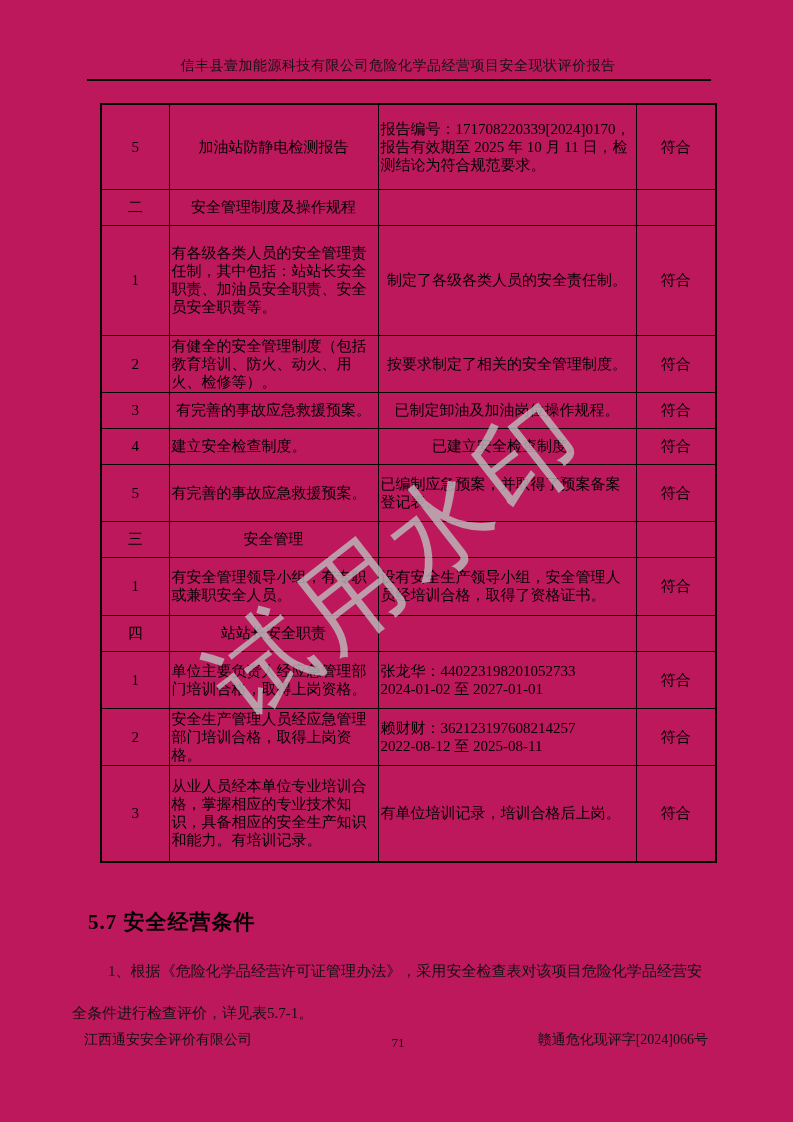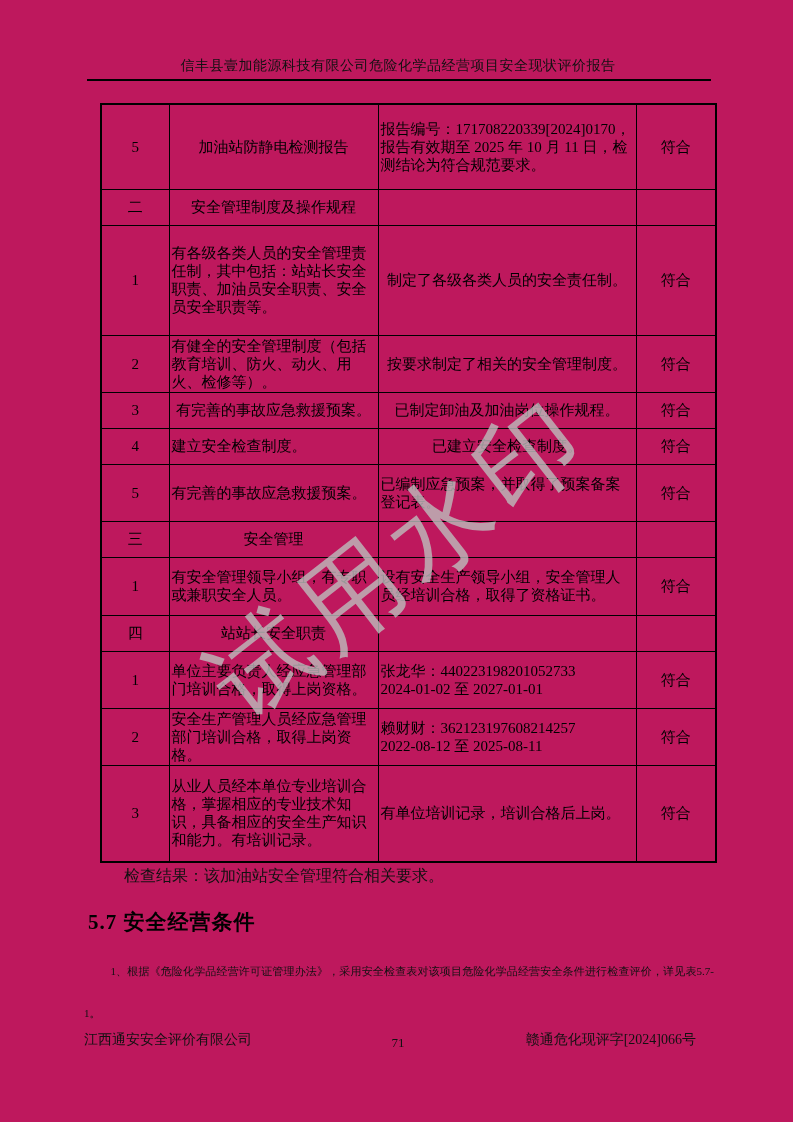--- a/index.html
+++ b/index.html
@@ -60,33 +60,33 @@
     font-size:16px; color:#111;
   }
   .section-heading {
     position:absolute; left:88px; top:908px;
     font-family:Liberation Serif, serif;
     font-weight:bold;
     font-size:21px; color:#000;
     letter-spacing:1px;
   }
   .body-paragraph {
-    position:absolute; left:84px; top:950px; width:630px;
-    font-size:11px; line-height:42px;
+    position:absolute; left:72px; top:950px; width:630px;
+    font-size:15px; line-height:42px;
     text-indent:2.4em;
     text-align:justify;
     color:#111;
   }
   .footer {
     position:absolute; left:84px; top:1031px; width:628px;
     font-size:14px; color:#111;
   }
   .footer-company { position:absolute; left:0; top:0;text-align:center; }
   .footer-page { position:absolute; left:0; right:0; top:4px; text-align:center; font-size:13px; }
-  .footer-doc { position:absolute; right:16px; top:0; }
+  .footer-doc { position:absolute; right:4px; top:0; }
 </style>
 </head>
 <body>
 
 <div class="page">
 
   <div class="doc-title">信丰县壹加能源科技有限公司危险化学品经营项目安全现状评价报告</div>
   <div class="header-rule"></div>
 
   <table class="safety-table">
@@ -175,21 +175,20 @@
         <td class="c">3</td>
         <td class="l">从业人员经本单位专业培训合格，掌握相应的专业技术知识，具备相应的安全生产知识和能力。有培训记录。</td>
         <td class="l res">有单位培训记录，培训合格后上岗。</td>
         <td class="c">符合</td>
       </tr>
     </tbody>
   </table>
 
   <div class="watermark">试用水印</div>
 
-  <div class="check-result">检查结果：该加油站安全管理符合相关要求。</div>
 
   <div class="section-heading">5.7 安全经营条件</div>
 
   <div class="body-paragraph">1、根据《危险化学品经营许可证管理办法》，采用安全检查表对该项目危险化学品经营安全条件进行检查评价，详见表5.7-1。</div>
 
   <div class="footer">
     <span class="footer-company">江西通安安全评价有限公司</span>
     <span class="footer-page">71</span>
     <span class="footer-doc">赣通危化现评字[2024]066号</span>
   </div>

